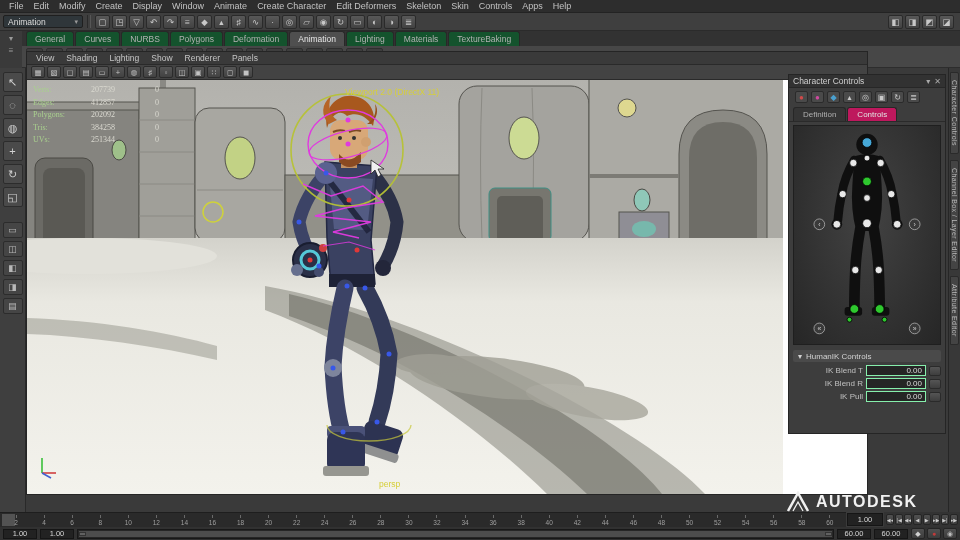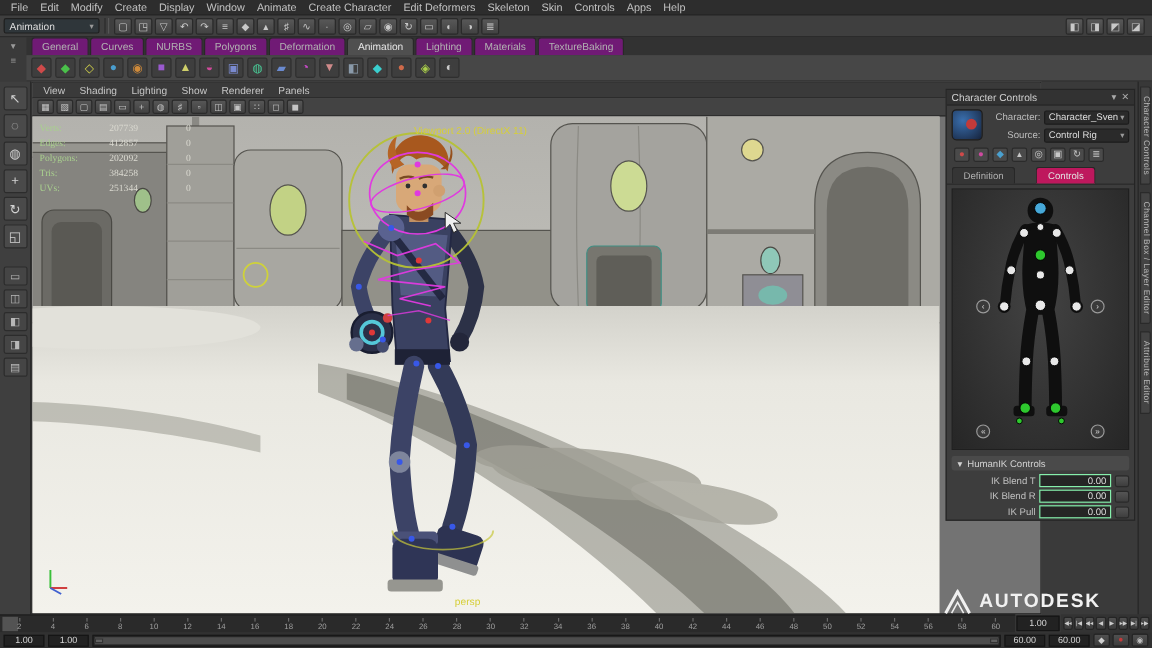--- a/index.html
+++ b/index.html
@@ -14,33 +14,33 @@
   .statusline{position:absolute;left:0;top:13px;right:0;height:18px;background:#3f3f3f;border-bottom:1px solid #2b2b2b;display:flex;align-items:center;gap:2px;padding:0 3px}
   .mode-select{width:80px;height:13px;background:#2f363a;border:1px solid #1f1f1f;border-radius:2px;display:flex;align-items:center;justify-content:space-between;padding:0 4px;font-size:8.5px;color:#dcdcdc}
   .sl-divider{width:4px;height:13px;border-left:1px solid #2a2a2a;border-right:1px solid #565656;margin:0 2px}
   .sl-icons{display:flex;gap:2px}
   .sl-icon{width:15px;height:14px;background:linear-gradient(#585858,#424242);border:1px solid #2a2a2a;border-radius:2px;color:#c8c8c8;font-size:8.5px;display:flex;align-items:center;justify-content:center}
   .sl-right{margin-left:auto;display:flex;gap:2px;padding-right:3px}
 
   
   .shelf-corner{position:absolute;left:2px;top:32px;width:18px;height:34px;display:flex;flex-direction:column;align-items:center;gap:3px;padding-top:2px;color:#9a9a9a;font-size:8px}
   .shelf-tabs{position:absolute;left:22px;top:31px;right:0;height:15px;background:#323232;display:flex;align-items:flex-end;gap:1px;padding-left:4px}
-  .shelf-tab{padding:2px 8px;font-size:8.5px;background:#701a75;color:#b2b2b2;border:1px solid #282828;border-bottom:none;border-radius:3px 3px 0 0}
+  .shelf-tab{padding:2px 8px;font-size:8.5px;background:#14532d;color:#b2b2b2;border:1px solid #282828;border-bottom:none;border-radius:3px 3px 0 0}
   .shelf-tab.active{background:#4f4f4f;color:#e6e6e6}
   .shelf-row{position:absolute;left:22px;top:46px;right:0;height:22px;background:#474747;border-bottom:1px solid #2d2d2d;display:flex;align-items:center;gap:3px;padding:0 4px}
   .shelf-tool{width:17px;height:17px;border-radius:2px;background:#3e3e3e;border:1px solid #2f2f2f;display:flex;align-items:center;justify-content:center;font-size:10px}
 
   
   .toolbox{position:absolute;left:0;top:68px;width:26px;bottom:28px;background:#3f3f3f;border-right:1px solid #292929;display:flex;flex-direction:column;align-items:center;padding-top:4px;gap:3px}
   .tool-btn{width:20px;height:20px;background:#4a4a4a;border:1px solid #2c2c2c;border-radius:2px;color:#d2d2d2;font-size:11px;display:flex;align-items:center;justify-content:center}
   .layout-group{margin-top:12px;display:flex;flex-direction:column;gap:3px}
   .layout-btn{width:20px;height:16px;background:#454545;border:1px solid #2c2c2c;border-radius:2px;color:#b8b8b8;font-size:9px;display:flex;align-items:center;justify-content:center}
 
   
-  .viewport{position:absolute;left:26px;top:68px;width:842px;height:444px;background:#737373;border:1px solid #252525}
+  .viewport{position:absolute;left:26px;top:51px;width:842px;height:444px;background:#ffffff;border:1px solid #252525}
   .vp-menubar{height:13px;background:#3a3a3a;display:flex;align-items:center;padding:0 3px;border-bottom:1px solid #2a2a2a}
   .vp-menu-item{padding:0 6px;font-size:8.5px;color:#c6c6c6}
   .vp-toolbar{height:15px;background:#434343;display:flex;align-items:center;gap:2px;padding:0 4px;border-bottom:1px solid #2a2a2a}
   .vp-icon{width:14px;height:12px;background:linear-gradient(#565656,#424242);border:1px solid #2b2b2b;border-radius:2px;font-size:7.5px;color:#c4c4c4;display:flex;align-items:center;justify-content:center}
   .scene{position:relative;width:756px;height:414px;overflow:hidden;background:#b8b7b2}
   .scene svg.bg{position:absolute;left:0;top:0;width:756px;height:414px}
   .hud{position:absolute;left:6px;top:4px;font-size:8px;line-height:12.5px;font-family:Liberation Serif, serif}
   .hud-row{display:flex}
   .hud-label{width:58px;color:#a9d08e}
   .hud-total{width:64px;color:#dad9d0}
@@ -56,21 +56,21 @@
   .cp-head{display:flex;padding:3px 4px 1px;gap:4px}
   .cp-logo{width:26px;height:26px;border-radius:4px;background:radial-gradient(circle at 35% 35%,#3a6fae,#16233c);border:1px solid #1d1d1d;position:relative;flex:none}
   .cp-logo::after{content:"";position:absolute;right:4px;top:7px;width:9px;height:9px;border-radius:50%;background:#c23a3a}
   .cp-rows{flex:1;display:flex;flex-direction:column;gap:3px;padding-top:1px}
   .cp-row{display:flex;align-items:center;gap:3px}
   .cp-label{width:44px;text-align:right;font-size:8px;color:#bdbdbd}
   .cp-select{flex:1;height:12px;background:#2a2a2a;border:1px solid #1c1c1c;border-radius:2px;display:flex;align-items:center;justify-content:space-between;padding:0 3px;font-size:8px;color:#dddddd}
   .caret{color:#9a9a9a;font-size:7px}
   .cp-iconrow{display:flex;gap:3px;padding:3px 6px 2px}
   .cp-icon{width:13px;height:12px;background:#4a4a4a;border:1px solid #2b2b2b;border-radius:2px;font-size:8px;display:flex;align-items:center;justify-content:center}
-  .cp-tabs{display:flex;gap:17px;padding:2px 4px 0;border-bottom:1px solid #2a2a2a}
+  .cp-tabs{display:flex;gap:1px;padding:2px 4px 0;border-bottom:1px solid #2a2a2a}
   .cp-tab{padding:2px 9px;font-size:8px;background:#353535;color:#afafaf;border:1px solid #272727;border-bottom:none;border-radius:3px 3px 0 0}
   .cp-tab.active{background:#be185d;color:#e2e2e2}
   .skel-view{margin:3px 4px;height:220px;background:radial-gradient(ellipse at 50% 40%,#434343,#262626);border:1px solid #1f1f1f;position:relative}
   .hik-header{margin:2px 4px;height:12px;background:#4a4a4a;border-radius:2px;display:flex;align-items:center;gap:4px;padding:0 5px;font-size:8px;color:#d2d2d2}
   .hik-fields{display:flex;flex-direction:column;gap:2px;padding:1px 4px}
   .hik-row{display:flex;align-items:center;gap:3px;justify-content:flex-end}
   .hik-label{font-size:8px;color:#c0c0c0}
   .hik-value{width:60px;height:11px;background:#252525;border:1px solid #86efac;font-size:8px;color:#dcdcdc;display:flex;align-items:center;justify-content:flex-end;padding:0 3px}
   .hik-slider{width:12px;height:10px;background:linear-gradient(#555,#3e3e3e);border:1px solid #2a2a2a;border-radius:2px}
 
@@ -431,39 +431,20 @@
 </div>
 
 <div class="char-panel">
   <div class="cp-title">
     <span>Character Controls</span>
     <span class="cp-title-buttons">
       <span>▾</span>
       <span>✕</span>
     </span>
   </div>
-  <div class="cp-head">
-    <div class="cp-logo"></div>
-    <div class="cp-rows">
-      <div class="cp-row">
-        <span class="cp-label">Character:</span>
-        <div class="cp-select">
-          <span>Character_Sven</span>
-          <span class="caret">▾</span>
-        </div>
-      </div>
-      <div class="cp-row">
-        <span class="cp-label">Source:</span>
-        <div class="cp-select">
-          <span>Control Rig</span>
-          <span class="caret">▾</span>
-        </div>
-      </div>
-    </div>
-  </div>
   <div class="cp-iconrow">
 
   <span class="cp-icon" style="color: rgb(207, 74, 74);">●</span>
       <span class="cp-icon" style="color: rgb(207, 74, 160);">●</span>
       <span class="cp-icon" style="color: rgb(74, 160, 207);">◆</span>
       <span class="cp-icon" style="color: rgb(200, 200, 200);">▴</span>
       <span class="cp-icon" style="color: rgb(200, 200, 200);">◎</span>
       <span class="cp-icon" style="color: rgb(200, 200, 200);">▣</span>
       <span class="cp-icon" style="color: rgb(200, 200, 200);">↻</span>
       <span class="cp-icon" style="color: rgb(200, 200, 200);">≣</span>

